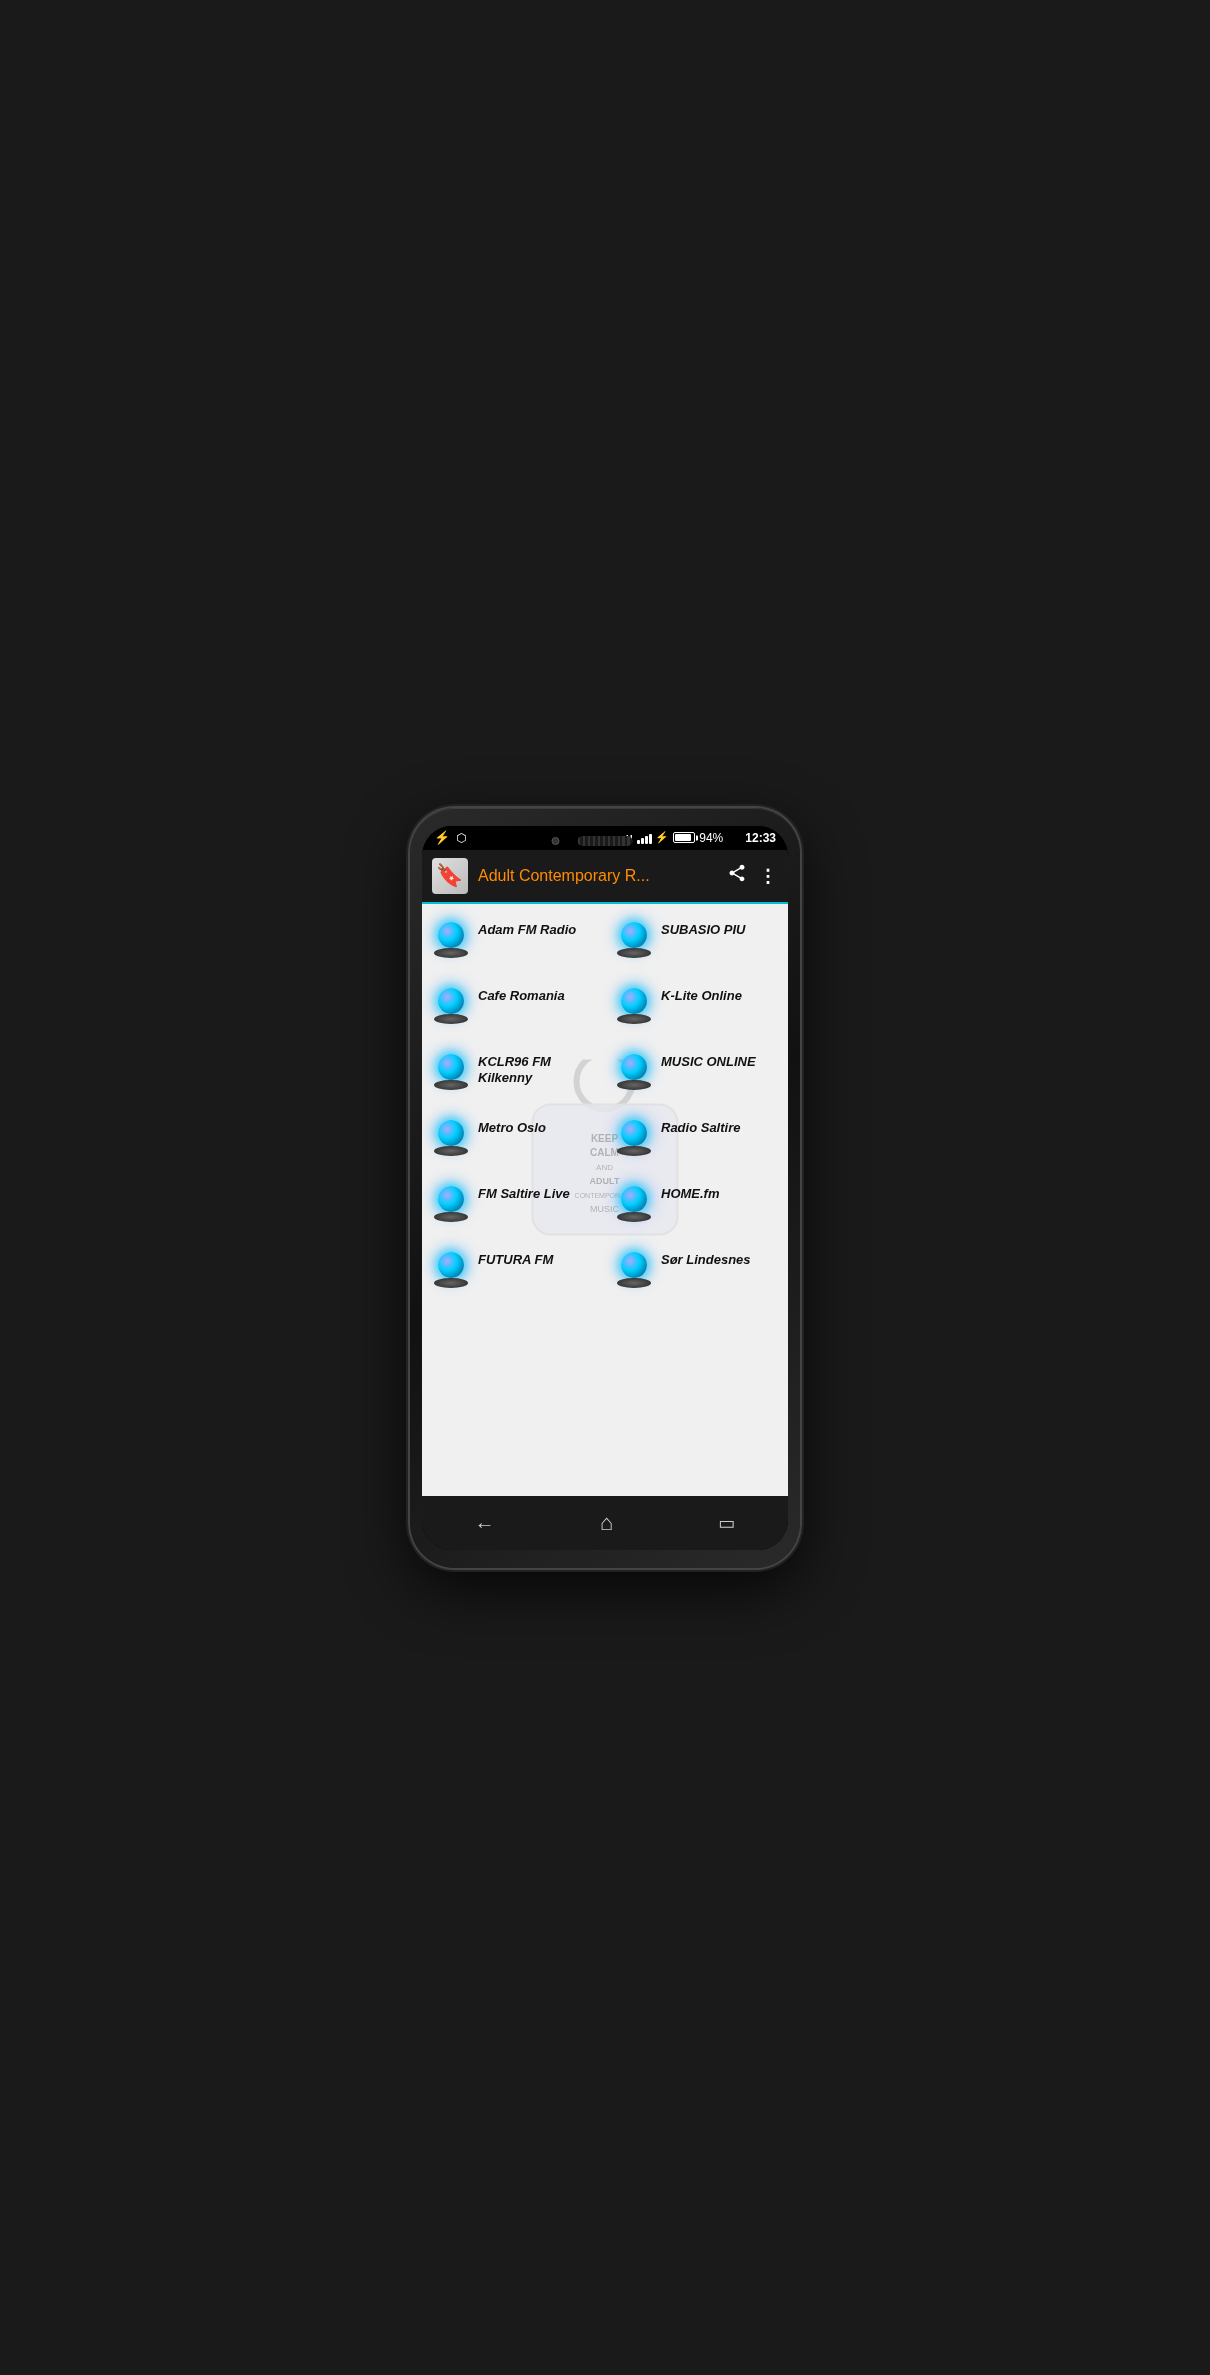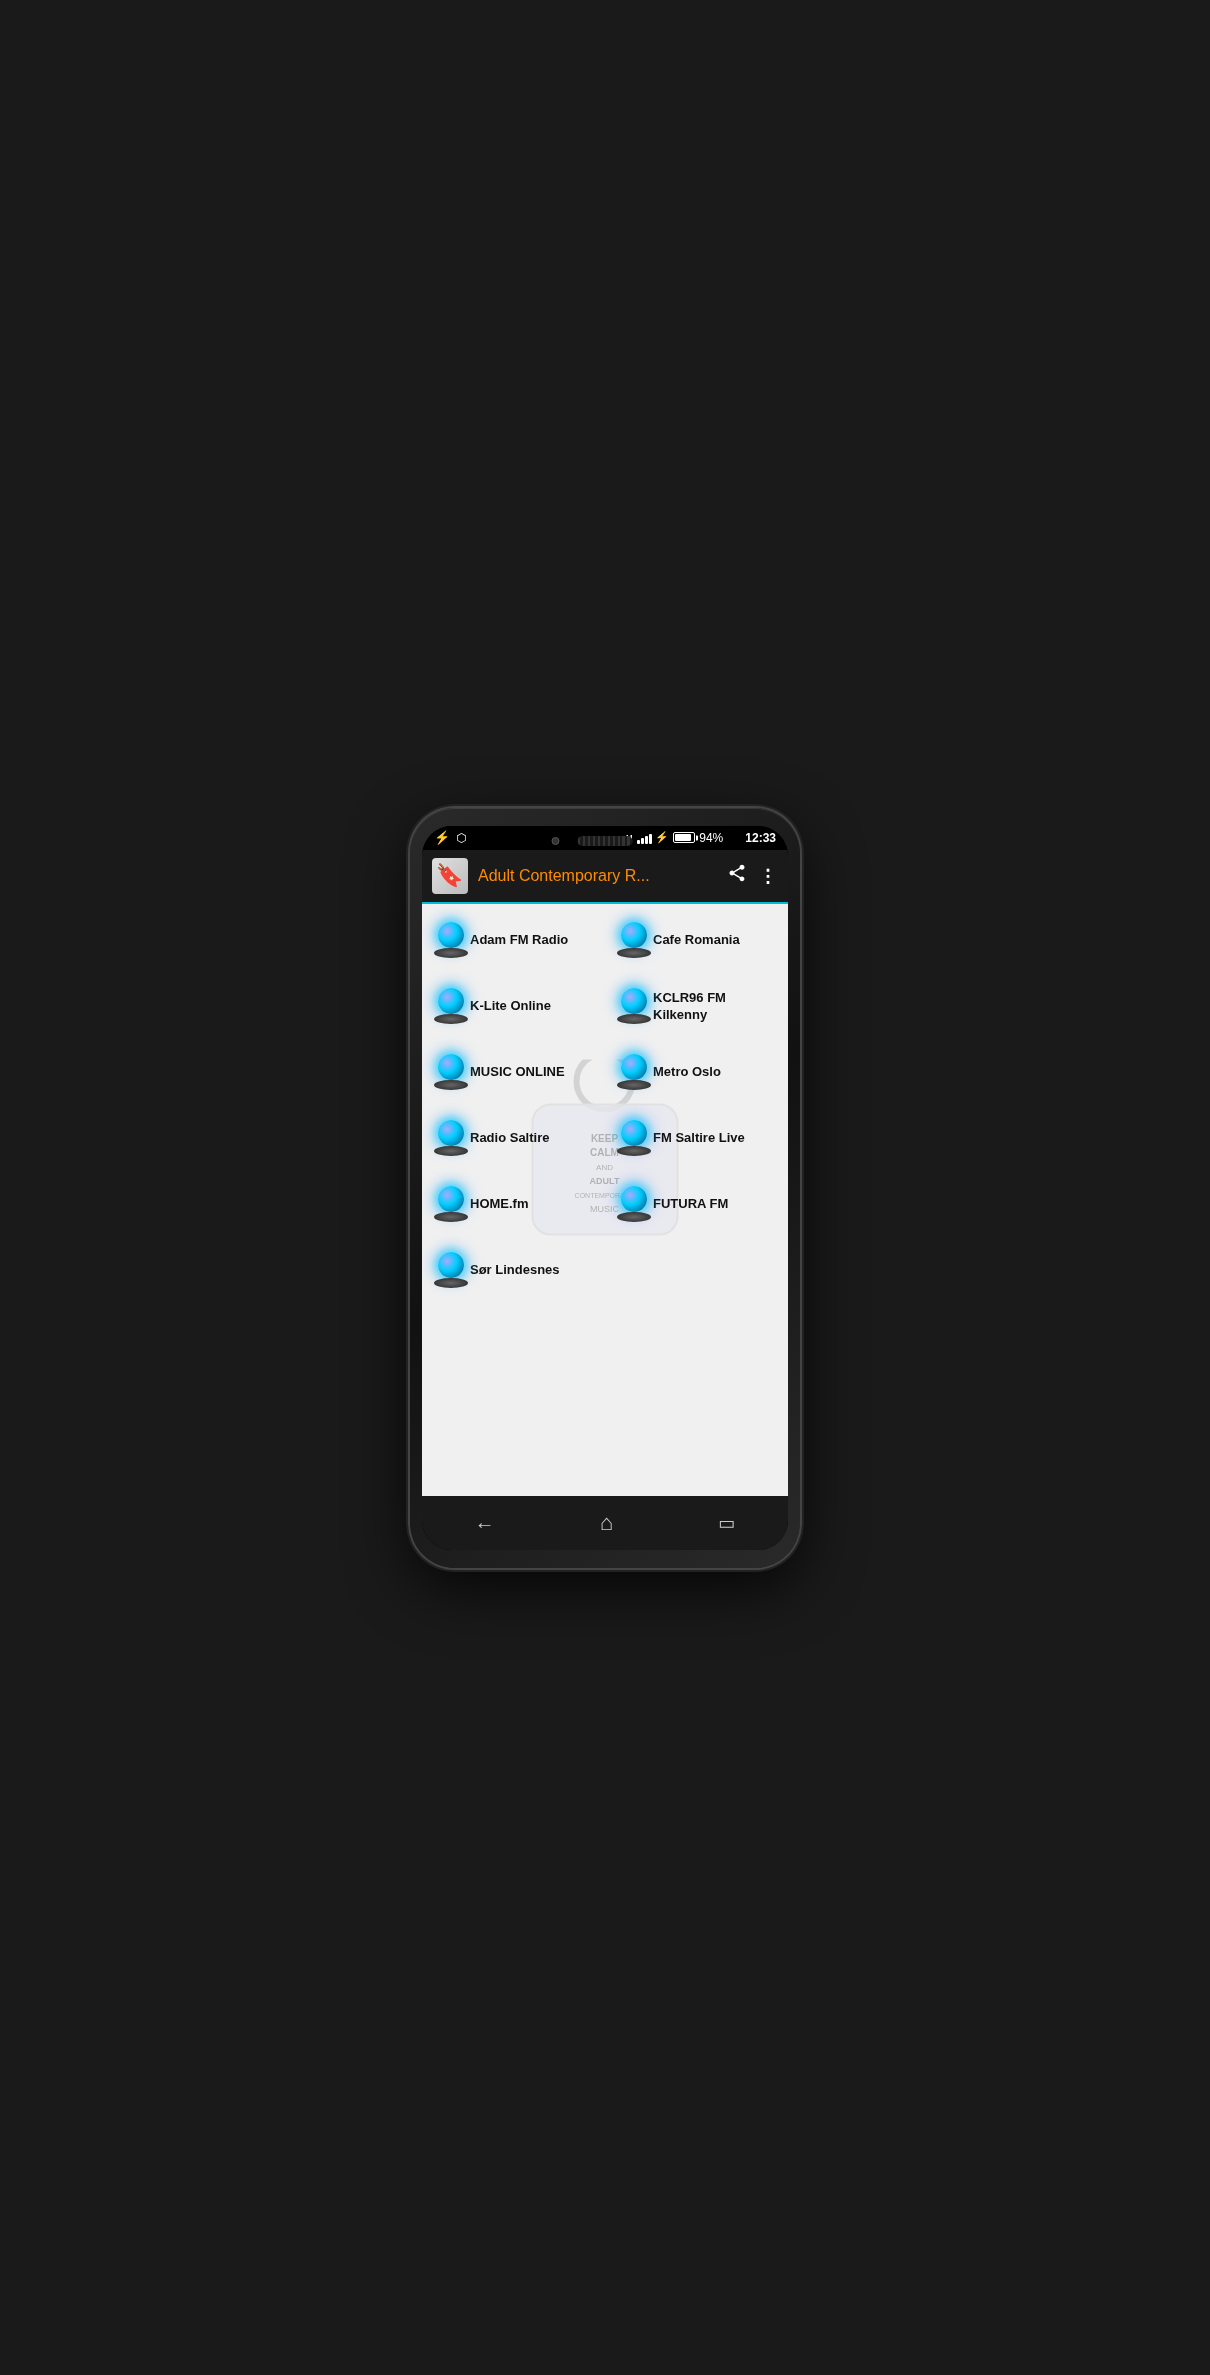--- a/index.html
+++ b/index.html
@@ -177,24 +177,25 @@
     .radio-grid {
       display: grid;
       grid-template-columns: 1fr 1fr;
       padding: 4px 0;
       position: relative;
       z-index: 2;
     }
 
     .radio-item {
       display: flex;
-      align-items: center;
       padding: 14px 10px;
+      gap: 8px;
       cursor: pointer;
       background: transparent;
+      font-style: italic;
     }
 
     
     .radio-icon-wrap {
       width: 38px;
       height: 38px;
       position: relative;
       flex-shrink: 0;
     }
     .radio-sphere {
@@ -323,20 +324,27 @@
 
       <div class="radio-grid">
 
         <div class="radio-item">
           <div class="radio-icon-wrap">
             <div class="radio-sphere"></div>
             <div class="radio-stand"></div>
           </div>
           <span class="radio-label">Adam FM Radio</span>
         </div>
+        <div class="radio-item">
+          <div class="radio-icon-wrap">
+            <div class="radio-sphere"></div>
+            <div class="radio-stand"></div>
+          </div>
+          <span class="radio-label">SUBASIO PIU</span>
+        </div>
 
         <div class="radio-item">
           <div class="radio-icon-wrap">
             <div class="radio-sphere"></div>
             <div class="radio-stand"></div>
           </div>
           <span class="radio-label">Cafe Romania</span>
         </div>
         <div class="radio-item">
           <div class="radio-icon-wrap">

